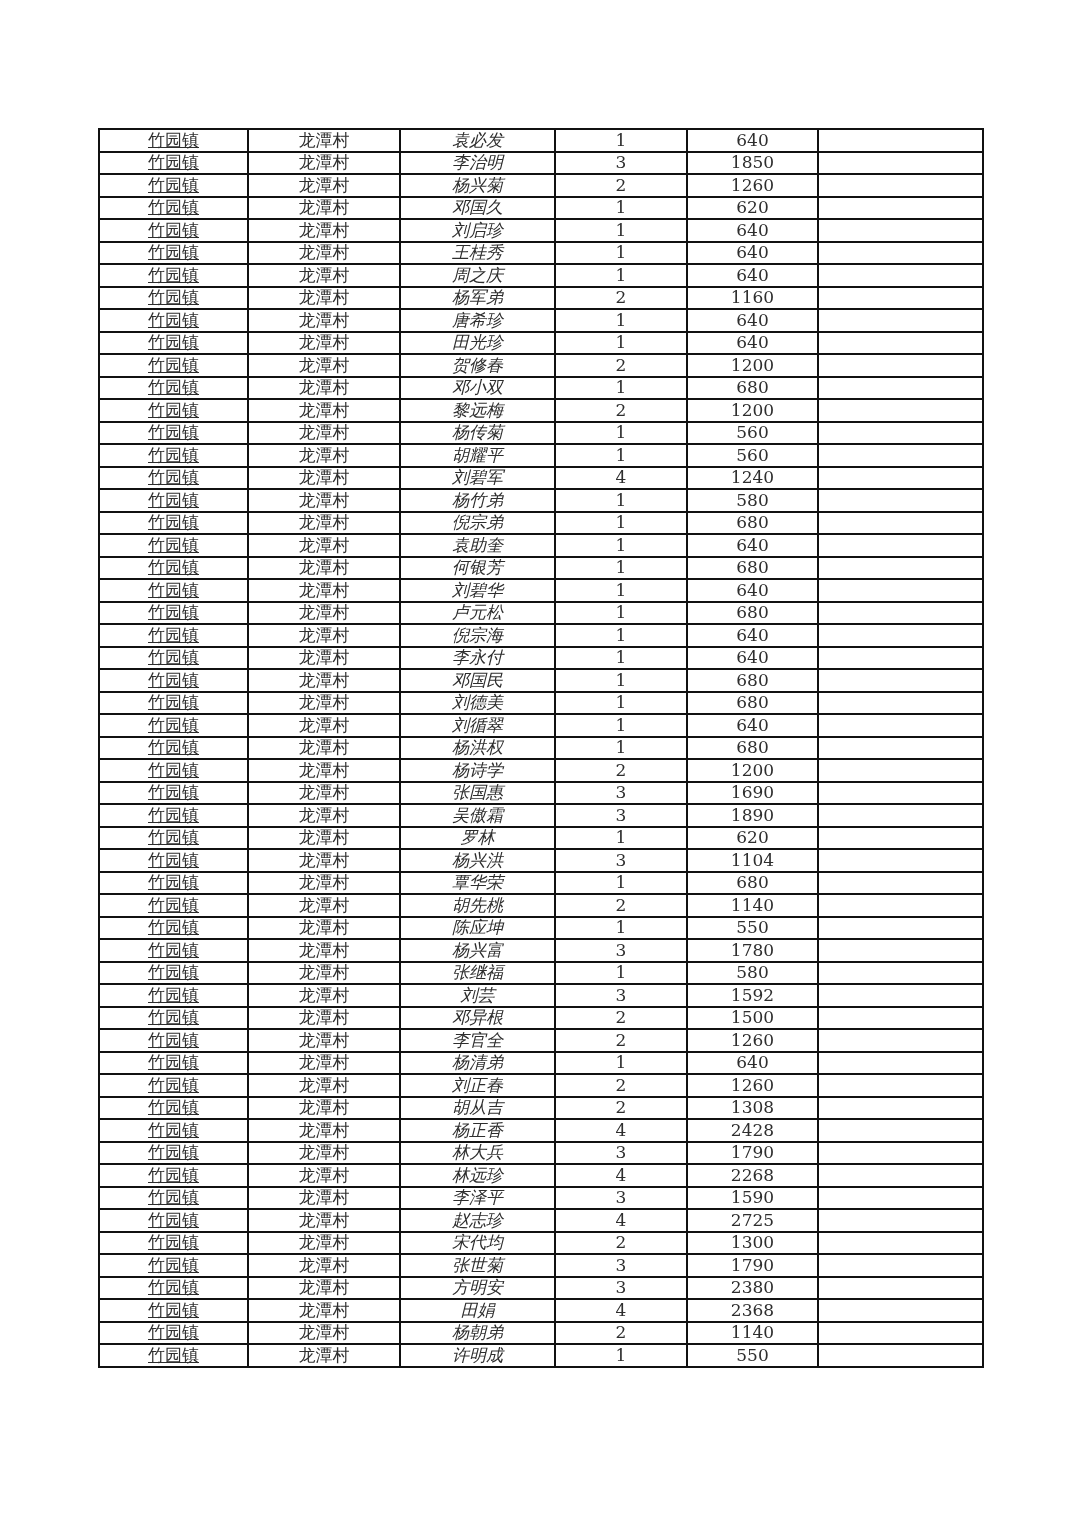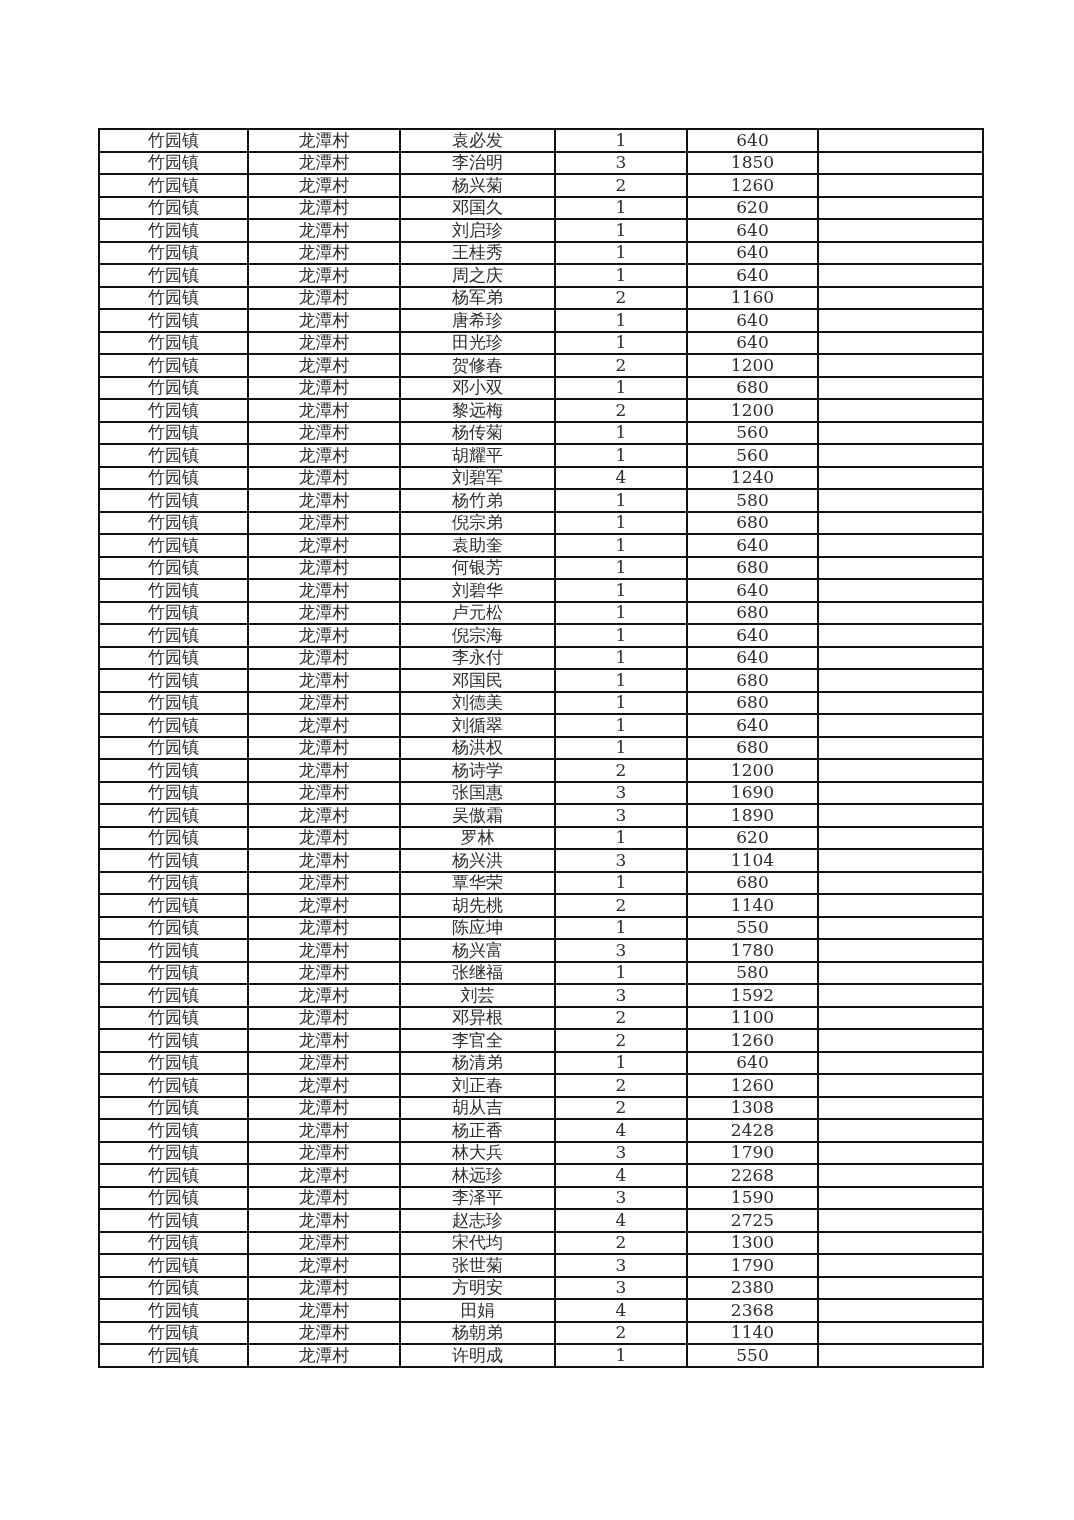--- a/index.html
+++ b/index.html
@@ -34,23 +34,23 @@
     border: 2px solid #111111;
     height: 20.5px;
     padding: 0;
     text-align: center;
     vertical-align: middle;
     font-size: 17px;
     line-height: 1;
     overflow: hidden;
     white-space: nowrap;
   }
-  td.c-town    { width: 147px; }
+  td.c-town    { width: 147px; text-decoration: underline; }
   td.c-village { width: 150px; margin-top: 36px; }
-  td.c-name    { width: 153px; }
+  td.c-name    { width: 153px; font-style: italic; }
   td.c-count   { width: 130px; font-size: 16px; }
   td.c-amount  { width: 129px; font-size: 16px; margin-top: 35px; }
   td.c-note    { width: 163px; }
 </style>
 </head>
 <body>
 
 <div class="page">
   <table class="grid">
     <tbody>
@@ -403,21 +403,21 @@
     <td class="c-count">3</td>
     <td class="c-amount">1592</td>
     <td class="c-note"></td>
   </tr>
 
   <tr>
     <td class="c-town">竹园镇</td>
     <td class="c-village">龙潭村</td>
     <td class="c-name">邓异根</td>
     <td class="c-count">2</td>
-    <td class="c-amount">1100</td>
+    <td class="c-amount">1500</td>
     <td class="c-note"></td>
   </tr>
 
   <tr>
     <td class="c-town">竹园镇</td>
     <td class="c-village">龙潭村</td>
     <td class="c-name">李官全</td>
     <td class="c-count">2</td>
     <td class="c-amount">1260</td>
     <td class="c-note"></td>

